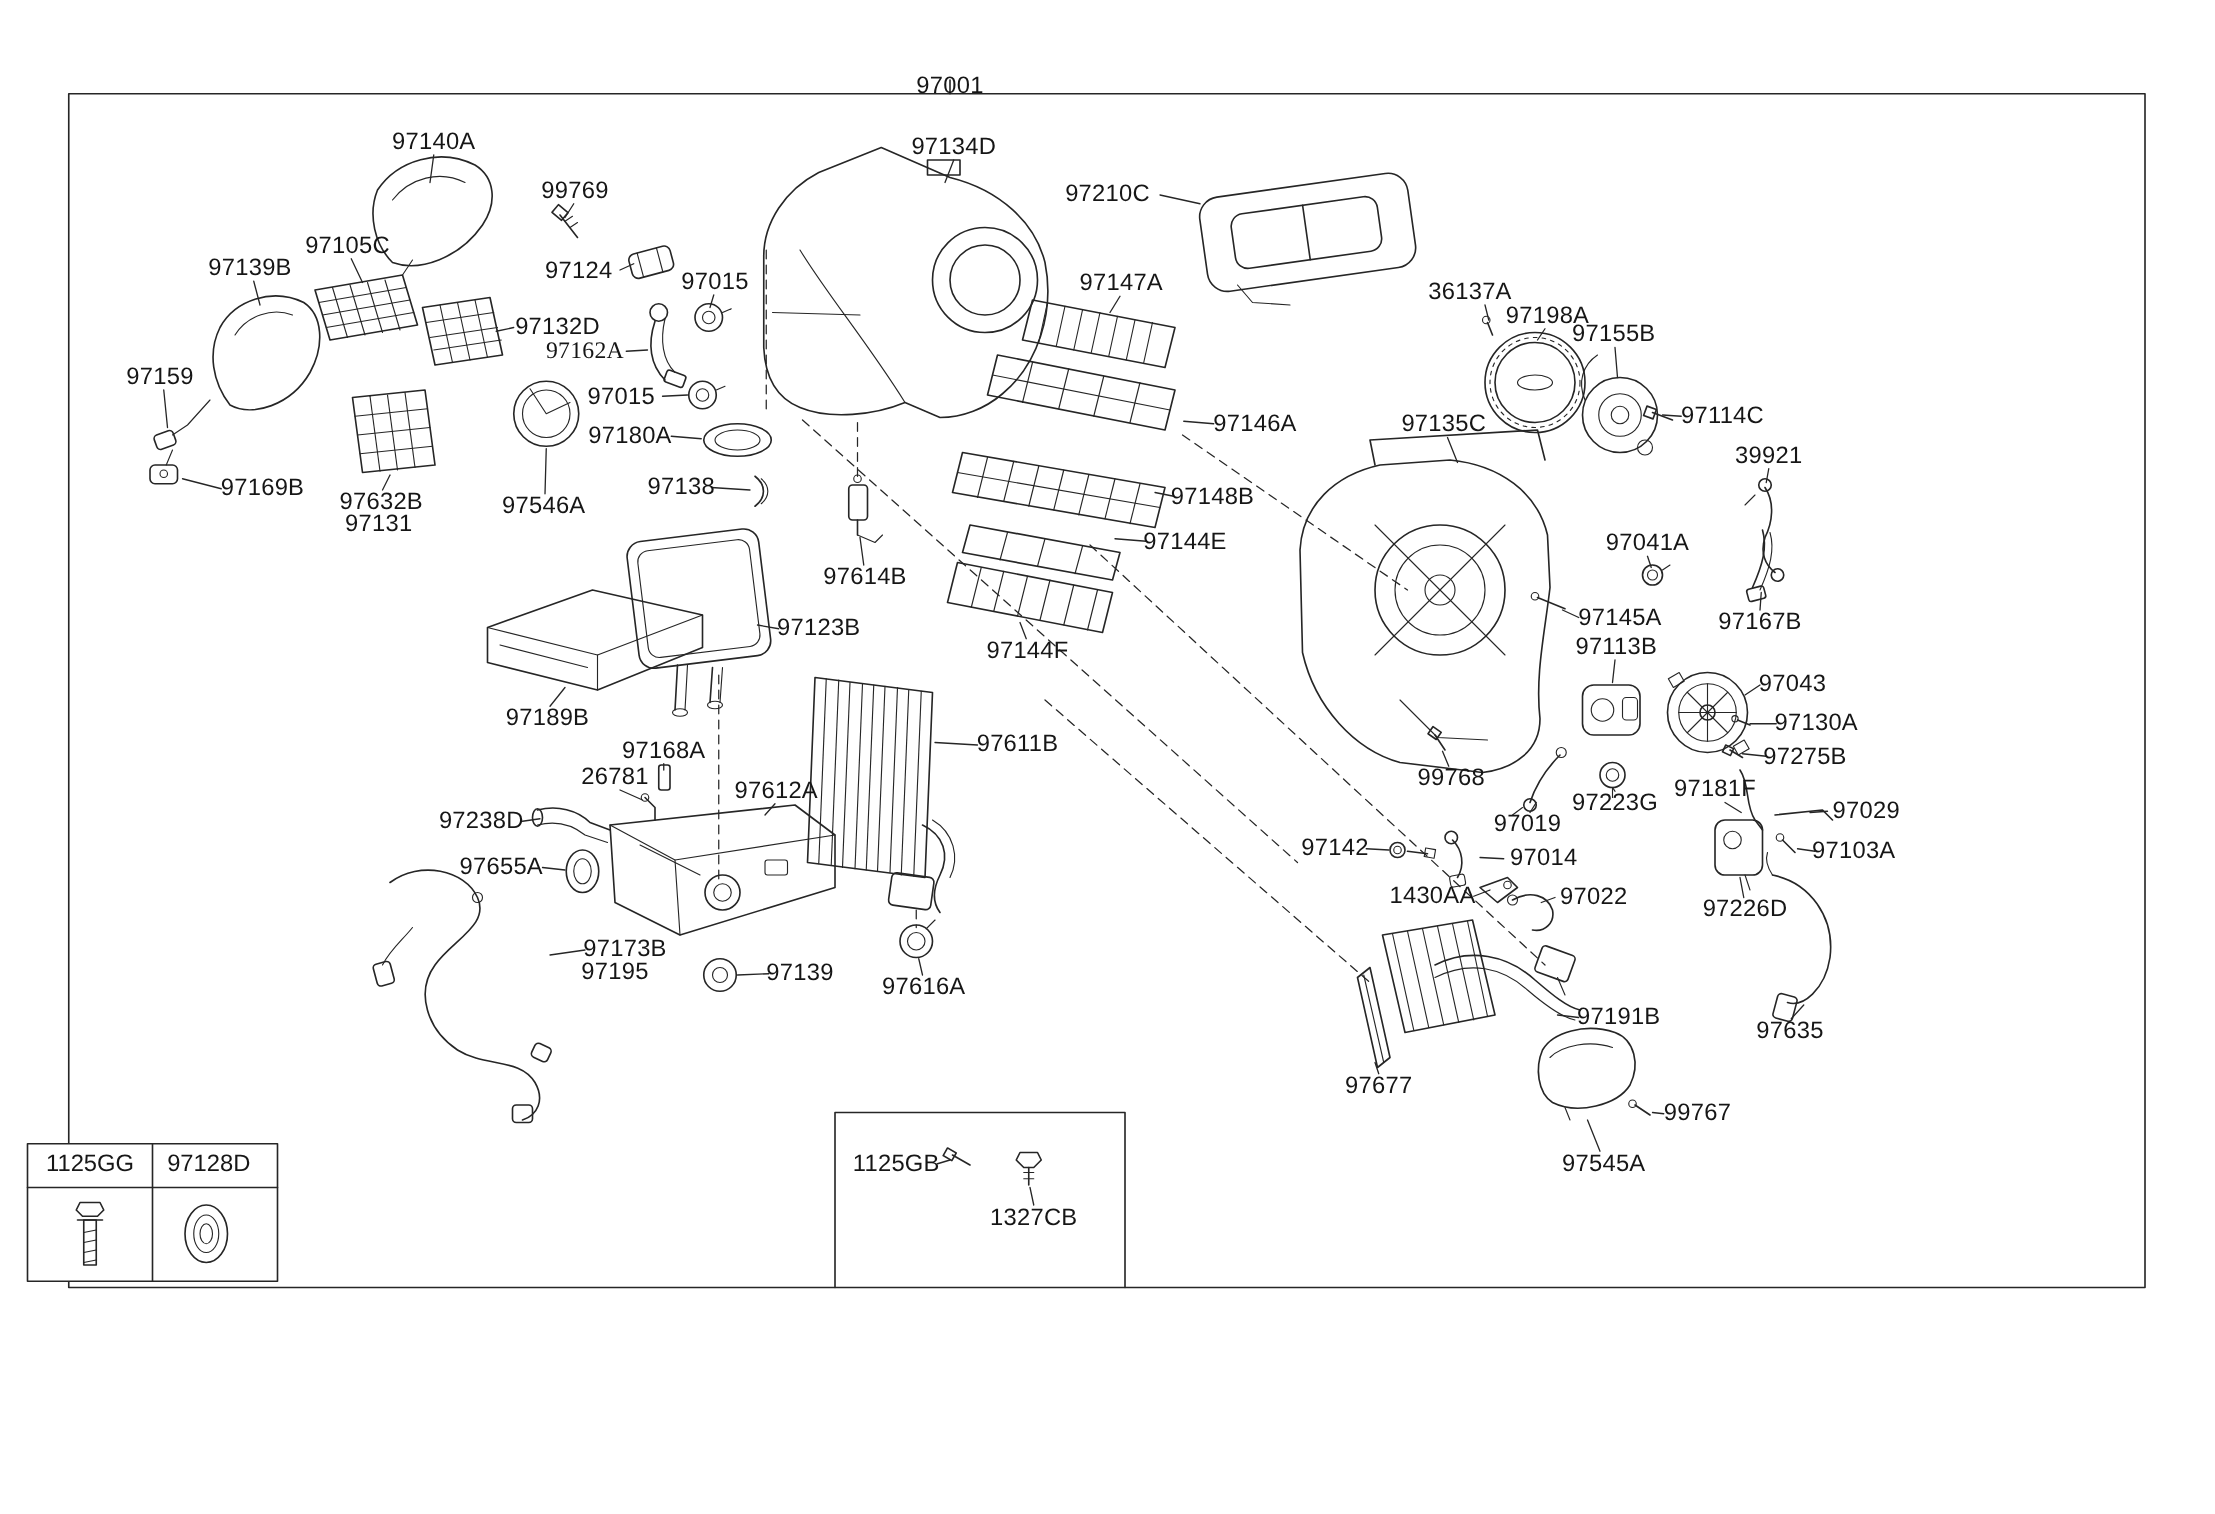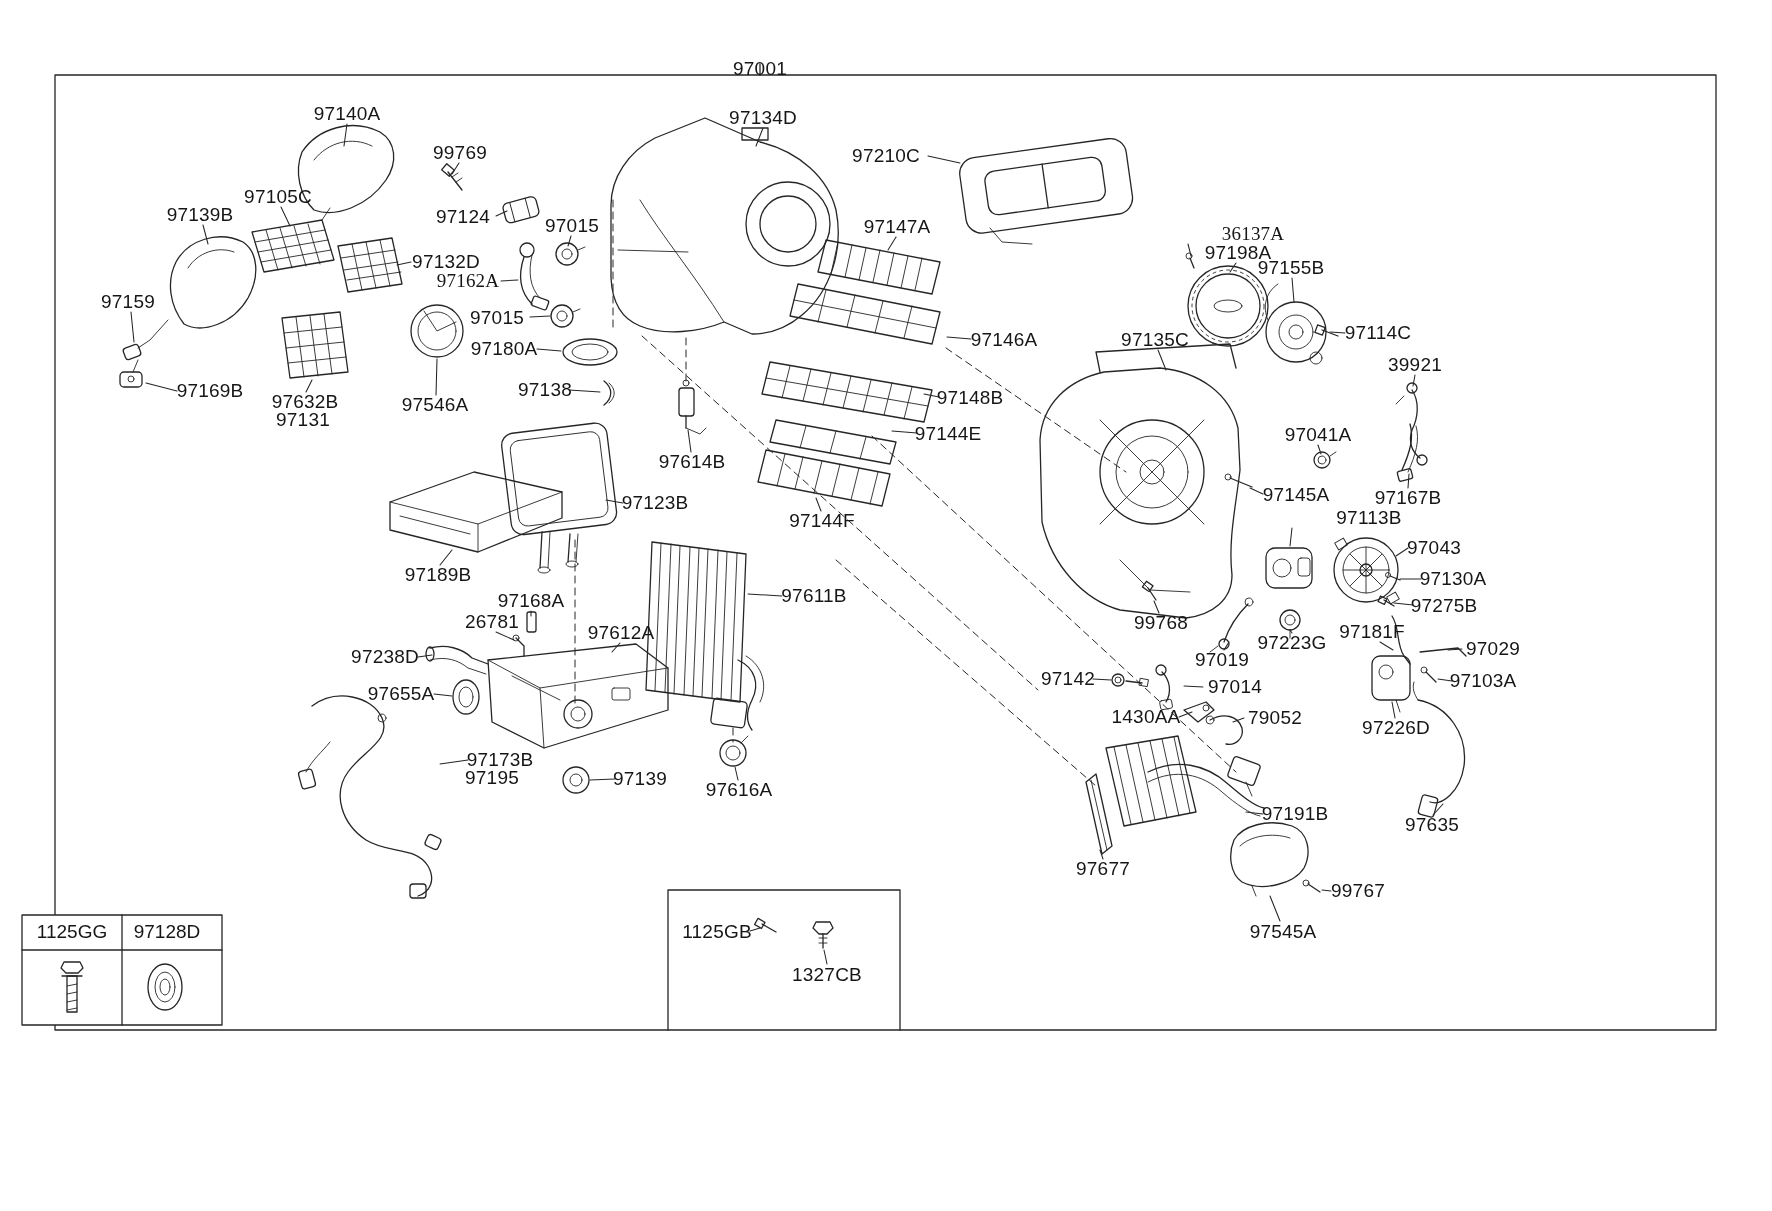--- a/index.html
+++ b/index.html
@@ -592,41 +592,41 @@
       <div class="part-label" style="left: 460px; top: 153px;">99769</div>
       <div class="part-label" style="left: 763px; top: 118px;">97134D</div>
       <div class="part-label" style="left: 886px; top: 156px;">97210C</div>
       <div class="part-label" style="left: 278px; top: 197px;">97105C</div>
       <div class="part-label" style="left: 463px; top: 217px;">97124</div>
       <div class="part-label" style="left: 572px; top: 226px;">97015</div>
       <div class="part-label" style="left: 200px; top: 215px;">97139B</div>
       <div class="part-label" style="left: 446px; top: 262px;">97132D</div>
       <div class="part-label" style="left: 468px; top: 281px; font-family: Liberation Serif, serif;">97162A</div>
       <div class="part-label" style="left: 897px; top: 227px;">97147A</div>
-      <div class="part-label" style="left: 1253px; top: 234px; font-family: Liberation Serif, serif;">36137A</div>
+      <div class="part-label" style="left: 1176px; top: 234px;">36137A</div>
       <div class="part-label" style="left: 1238px; top: 253px;">97198A</div>
       <div class="part-label" style="left: 1291px; top: 268px;">97155B</div>
       <div class="part-label" style="left: 128px; top: 302px;">97159</div>
       <div class="part-label" style="left: 497px; top: 318px;">97015</div>
       <div class="part-label" style="left: 504px; top: 349px;">97180A</div>
       <div class="part-label" style="left: 1004px; top: 340px;">97146A</div>
       <div class="part-label" style="left: 1378px; top: 333px;">97114C</div>
       <div class="part-label" style="left: 1155px; top: 340px;">97135C</div>
       <div class="part-label" style="left: 1415px; top: 365px;">39921</div>
       <div class="part-label" style="left: 210px; top: 391px;">97169B</div>
       <div class="part-label" style="left: 305px; top: 402px;">97632B</div>
       <div class="part-label" style="left: 303px; top: 420px;">97131</div>
       <div class="part-label" style="left: 435px; top: 405px;">97546A</div>
       <div class="part-label" style="left: 545px; top: 390px;">97138</div>
       <div class="part-label" style="left: 970px; top: 398px;">97148B</div>
       <div class="part-label" style="left: 1318px; top: 435px;">97041A</div>
       <div class="part-label" style="left: 948px; top: 434px;">97144E</div>
       <div class="part-label" style="left: 692px; top: 462px;">97614B</div>
       <div class="part-label" style="left: 1296px; top: 495px;">97145A</div>
-      <div class="part-label" style="left: 1369px; top: 518px;">97113B</div>
+      <div class="part-label" style="left: 1293px; top: 518px;">97113B</div>
       <div class="part-label" style="left: 1408px; top: 498px;">97167B</div>
       <div class="part-label" style="left: 655px; top: 503px;">97123B</div>
       <div class="part-label" style="left: 822px; top: 521px;">97144F</div>
       <div class="part-label" style="left: 1434px; top: 548px;">97043</div>
       <div class="part-label" style="left: 438px; top: 575px;">97189B</div>
       <div class="part-label" style="left: 1453px; top: 579px;">97130A</div>
       <div class="part-label" style="left: 1444px; top: 606px;">97275B</div>
       <div class="part-label" style="left: 531px; top: 601px;">97168A</div>
       <div class="part-label" style="left: 492px; top: 622px;">26781</div>
       <div class="part-label" style="left: 621px; top: 633px;">97612A</div>
@@ -635,21 +635,21 @@
       <div class="part-label" style="left: 1372px; top: 632px;">97181F</div>
       <div class="part-label" style="left: 385px; top: 657px;">97238D</div>
       <div class="part-label" style="left: 1222px; top: 660px;">97019</div>
       <div class="part-label" style="left: 1292px; top: 643px;">97223G</div>
       <div class="part-label" style="left: 1493px; top: 649px;">97029</div>
       <div class="part-label" style="left: 401px; top: 694px;">97655A</div>
       <div class="part-label" style="left: 1068px; top: 679px;">97142</div>
       <div class="part-label" style="left: 1235px; top: 687px;">97014</div>
       <div class="part-label" style="left: 1483px; top: 681px;">97103A</div>
       <div class="part-label" style="left: 1146px; top: 717px;">1430AA</div>
-      <div class="part-label" style="left: 1275px; top: 718px;">79052</div>
+      <div class="part-label" style="left: 1275px; top: 718px;">97022</div>
       <div class="part-label" style="left: 1396px; top: 728px;">97226D</div>
       <div class="part-label" style="left: 500px; top: 760px;">97173B</div>
       <div class="part-label" style="left: 492px; top: 778px;">97195</div>
       <div class="part-label" style="left: 640px; top: 779px;">97139</div>
       <div class="part-label" style="left: 739px; top: 790px;">97616A</div>
       <div class="part-label" style="left: 1295px; top: 814px;">97191B</div>
       <div class="part-label" style="left: 1432px; top: 825px;">97635</div>
       <div class="part-label" style="left: 1103px; top: 869px;">97677</div>
       <div class="part-label" style="left: 1358px; top: 891px;">99767</div>
       <div class="part-label" style="left: 1283px; top: 932px;">97545A</div>

